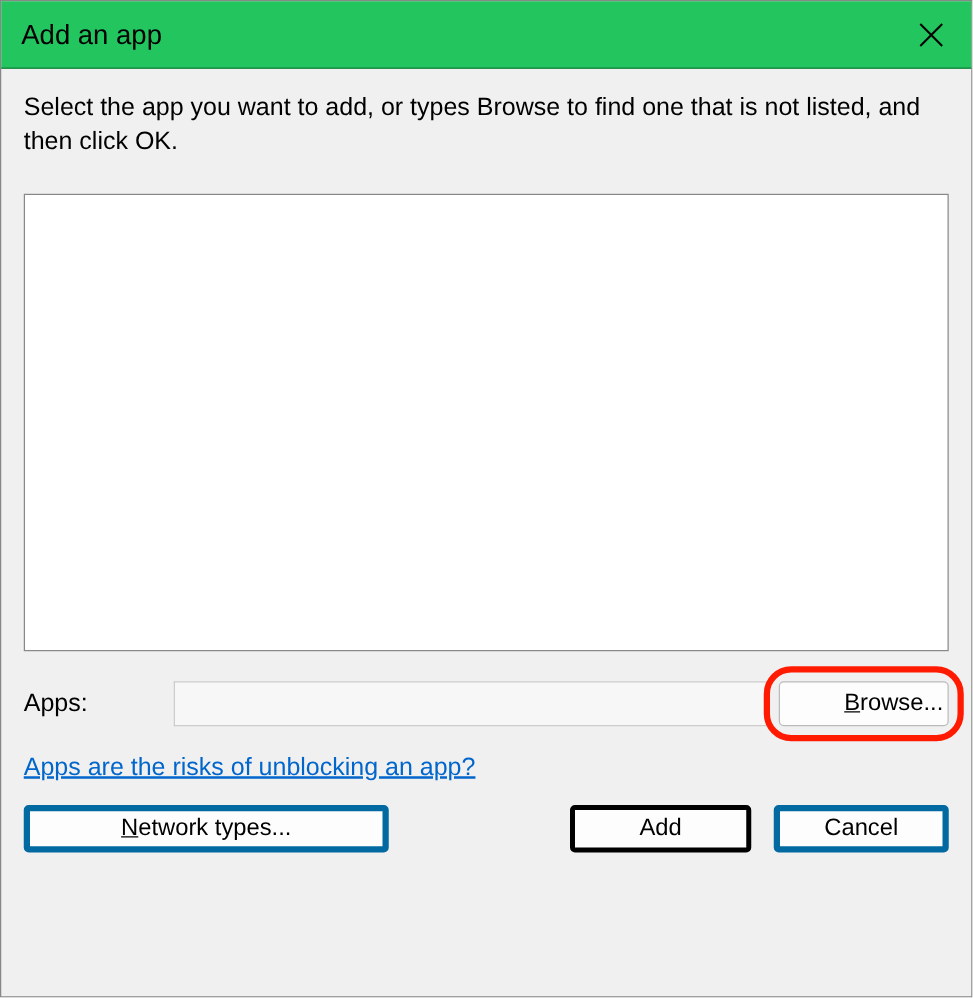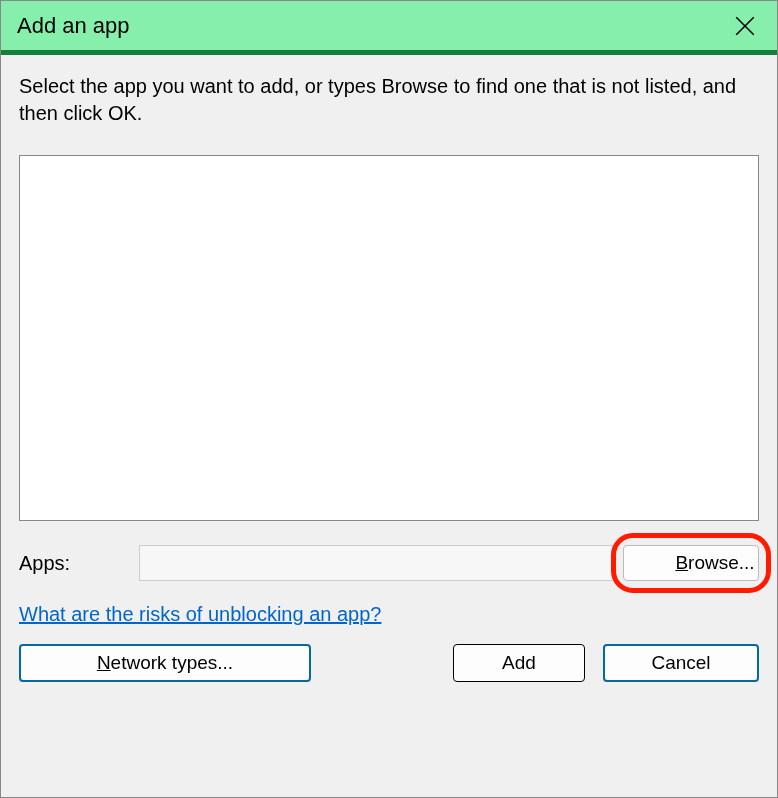--- a/index.html
+++ b/index.html
@@ -15,26 +15,26 @@
     .dialog {
       width: 778px;
       height: 798px;
       background: #f0f0f0;
       border: 1px solid #888;
       display: flex;
       flex-direction: column;
     }
     .titlebar {
       height: 54px;
-      background: #86efac;
+      background: #22c55e;
       display: flex;
       align-items: center;
       justify-content: space-between;
       padding-left: 16px;
-      border-bottom: 5px solid #15803d;
+      border-bottom: 1px solid #15803d;
     }
     .titlebar .title {
       font-size: 22px;
       font-weight: 400;
       color: #000;
     }
     .close-btn {
       width: 64px;
       height: 54px;
       display: flex;
@@ -129,35 +129,35 @@
       margin-bottom: 14px;
     }
     .button-row {
       display: flex;
       gap: 18px;
     }
     .spacer { flex: 1; }
     .btn {
       height: 38px;
       background: #fdfdfd;
-      border: 2px solid #0369a1;
+      border: 5px solid #0369a1;
       border-radius: 4px;
       font-size: 19px;
       font-family: inherit;
       cursor: pointer;
       display: flex;
       align-items: center;
       justify-content: center;
     }
     .btn-nettypes { width: 292px; }
     .btn-add {
-      width: 132px;
-      border: 1px solid #000000;
+      width: 145px;
+      border: 4px solid #000000;
     }
-    .btn-cancel { width: 156px; }
+    .btn-cancel { width: 140px; }
   </style>
 </head>
 <body>
 
 <div class="dialog">
   <div class="titlebar">
     <div class="title">Add an app</div>
     <div class="close-btn">
       <svg viewBox="0 0 16 16" stroke="#000" stroke-width="1.3">
           <line x1="1" y1="1" x2="15" y2="15"></line>
@@ -171,21 +171,21 @@
     <div class="path-row">
       <div class="path-label"><span>Apps:</span></div>
       <input class="path-input" type="text" readonly="" value="" style="">
       <div class="browse-wrap">
         <div class="highlight-ring"></div>
         <button class="browse-btn">
             <span><span class="underline-first">B</span><span>rowse...</span></span>
           </button>
       </div>
     </div>
-    <a class="risk-link">What are the risks of unblocking an app?</a>
+    <a class="risk-link">Apps are the risks of unblocking an app?</a>
     <div class="button-row">
       <button class="btn btn-nettypes">
           <span><span class="underline-first">N</span><span>etwork types...</span></span>
         </button>
       <div class="spacer"></div>
       <button class="btn btn-add">Add</button>
       <button class="btn btn-cancel">Cancel</button>
     </div>
   </div>
 </div>

